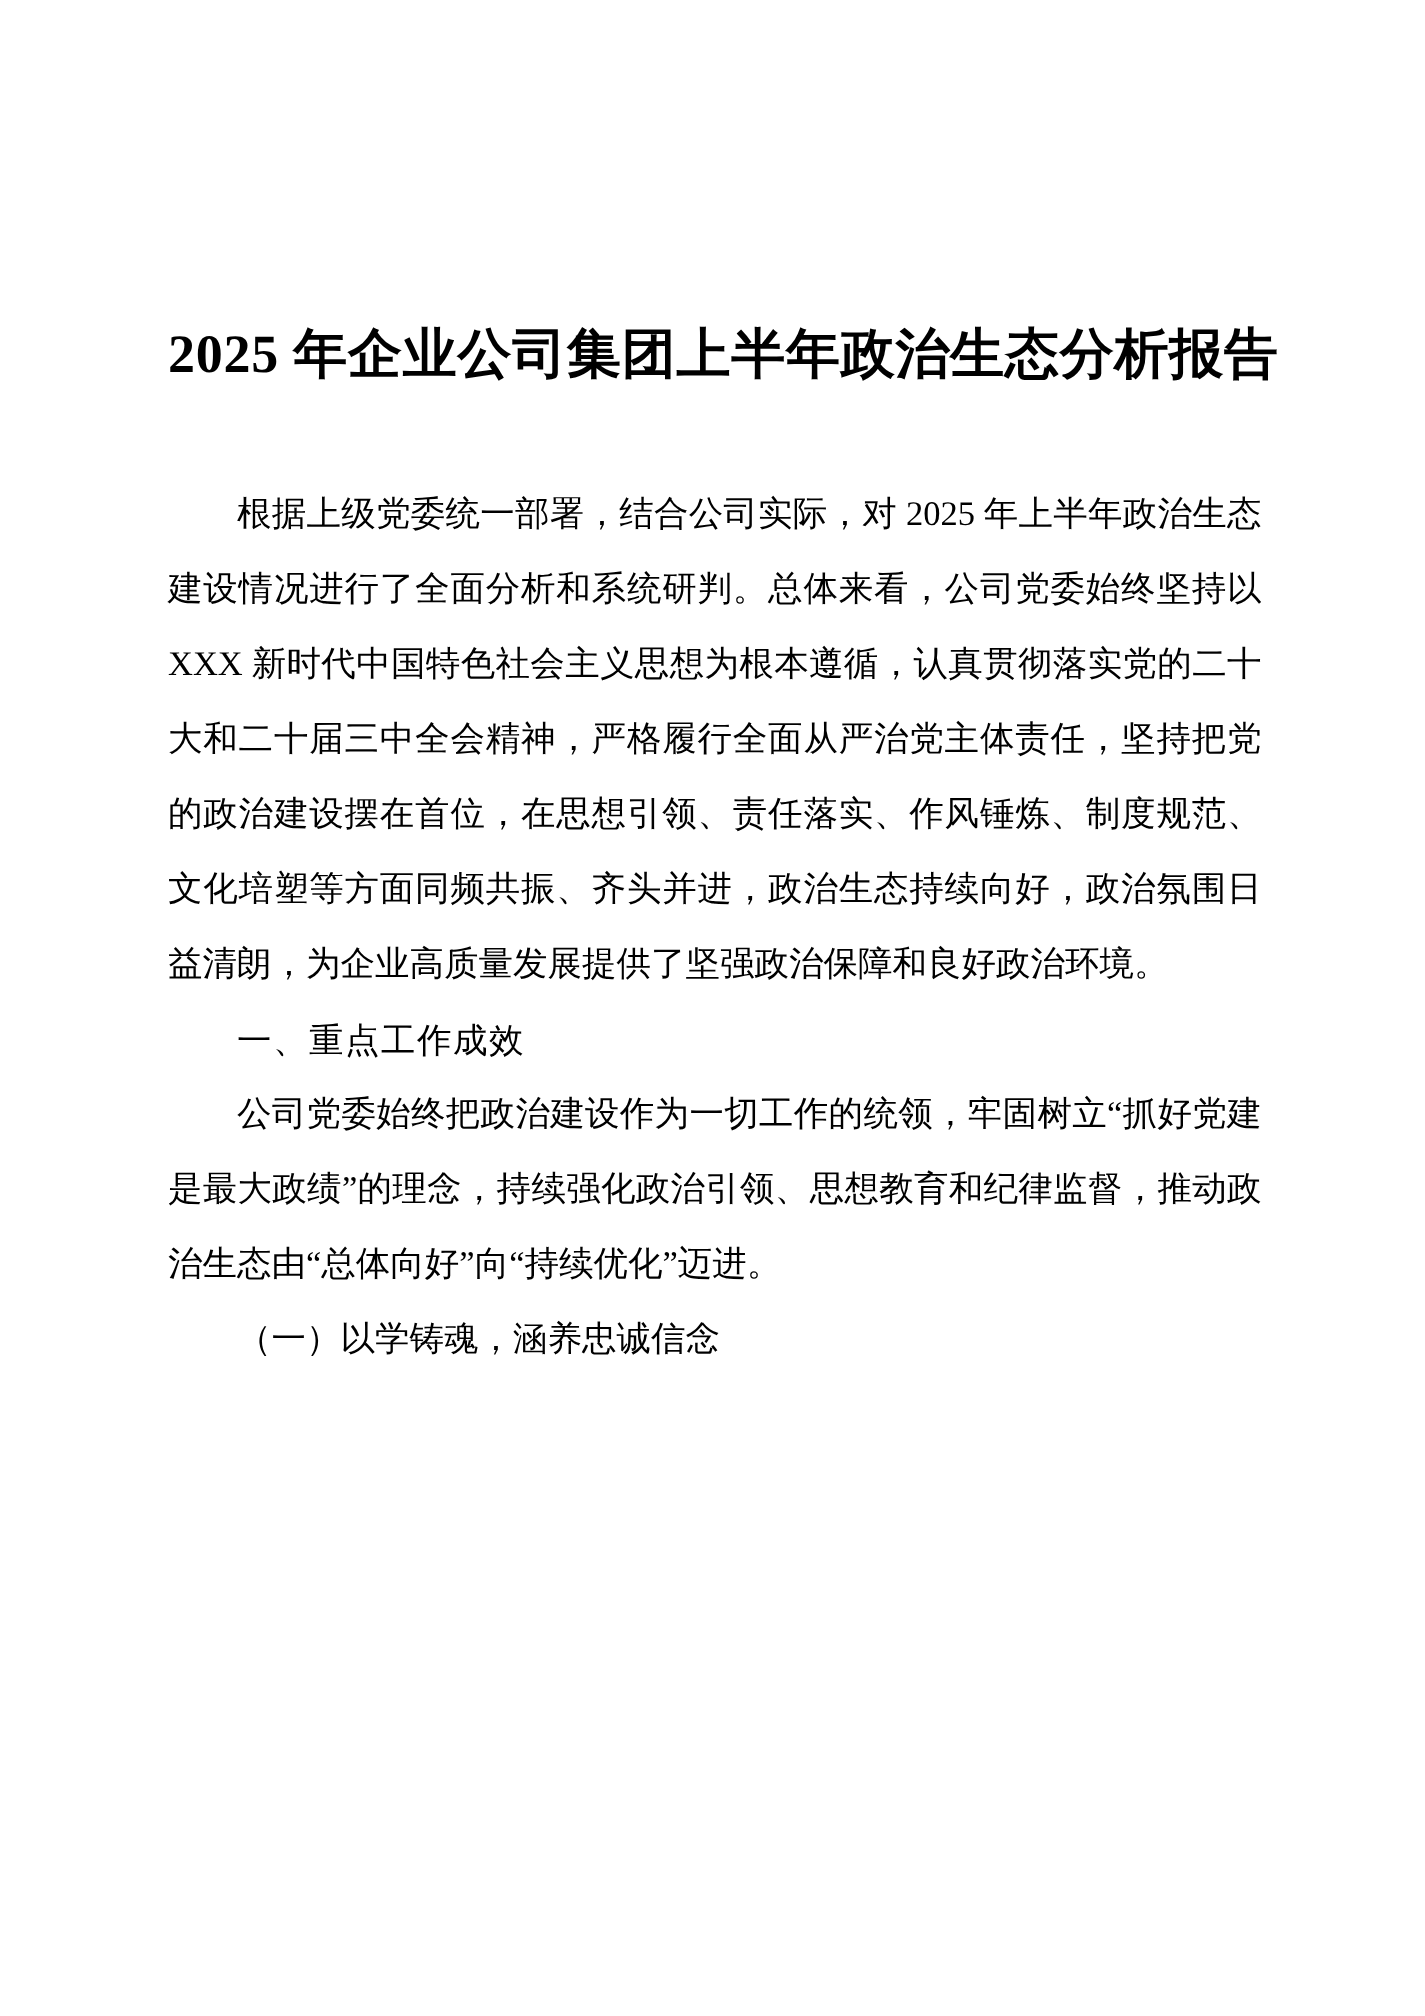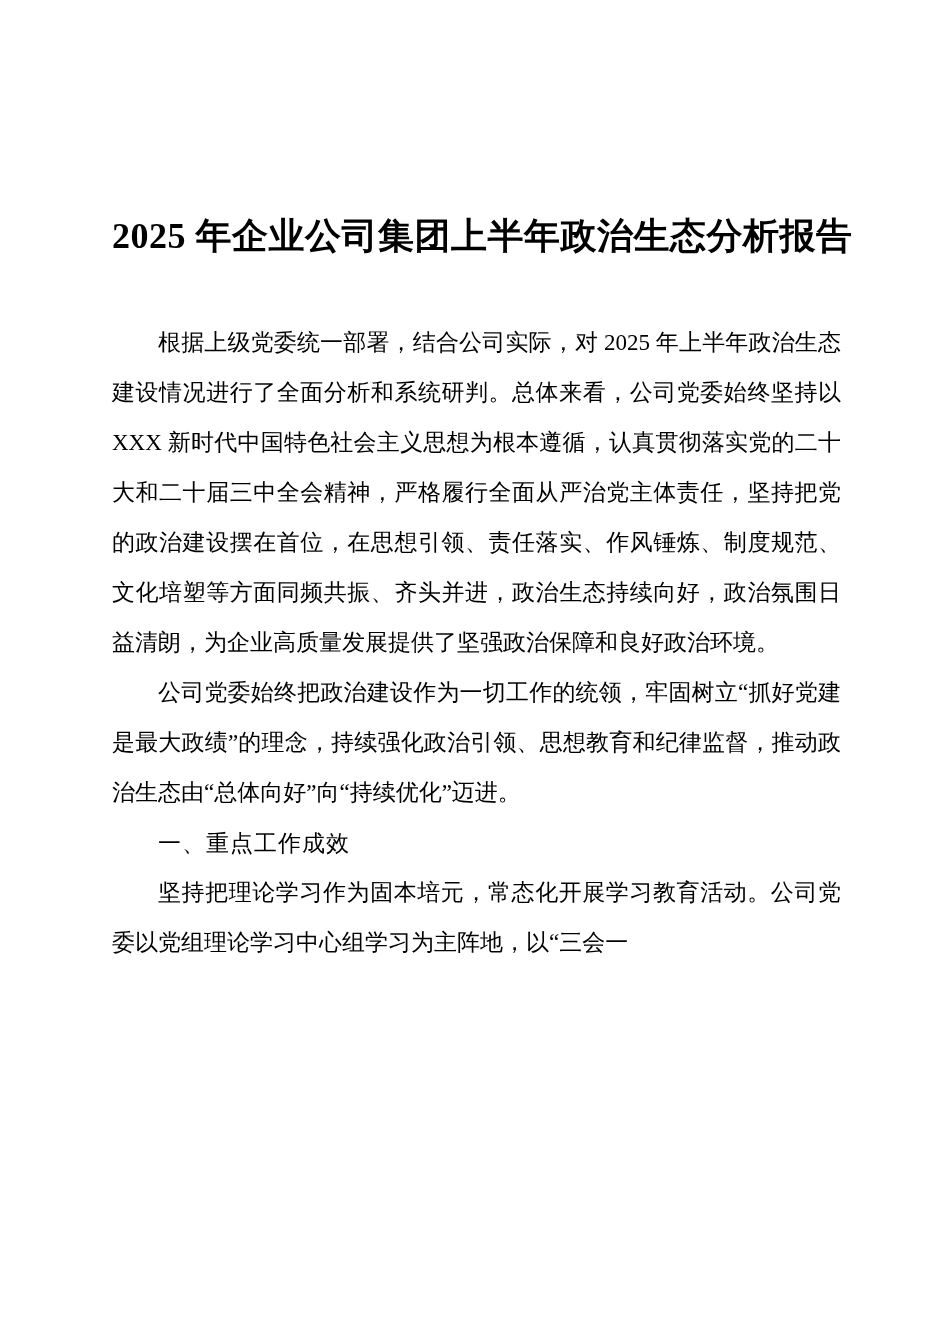--- a/index.html
+++ b/index.html
@@ -49,17 +49,17 @@
   }
 </style>
 </head>
 <body>
 
 <div class="page">
   <h1 class="doc-title">2025 年企业公司集团上半年政治生态分析报告</h1>
 
   <div class="doc-body">
     <p class="para">根据上级党委统一部署，结合公司实际，对 2025 年上半年政治生态建设情况进行了全面分析和系统研判。总体来看，公司党委始终坚持以 XXX 新时代中国特色社会主义思想为根本遵循，认真贯彻落实党的二十大和二十届三中全会精神，严格履行全面从严治党主体责任，坚持把党的政治建设摆在首位，在思想引领、责任落实、作风锤炼、制度规范、文化培塑等方面同频共振、齐头并进，政治生态持续向好，政治氛围日益清朗，为企业高质量发展提供了坚强政治保障和良好政治环境。</p>
+    <p class="para heading1">一、重点工作成效</p>
     <p class="para">公司党委始终把政治建设作为一切工作的统领，牢固树立“抓好党建是最大政绩”的理念，持续强化政治引领、思想教育和纪律监督，推动政治生态由“总体向好”向“持续优化”迈进。</p>
-    <p class="para heading1">一、重点工作成效</p>
-    <p class="para">坚持把理论学习作为固本培元，常态化开展学习教育活动。公司党委以党组理论学习中心组学习为主阵地，以“三会一</p>
+    <p class="para heading2">（一）以学铸魂，涵养忠诚信念</p>
   </div>
 </div>
 
 </body></html>

